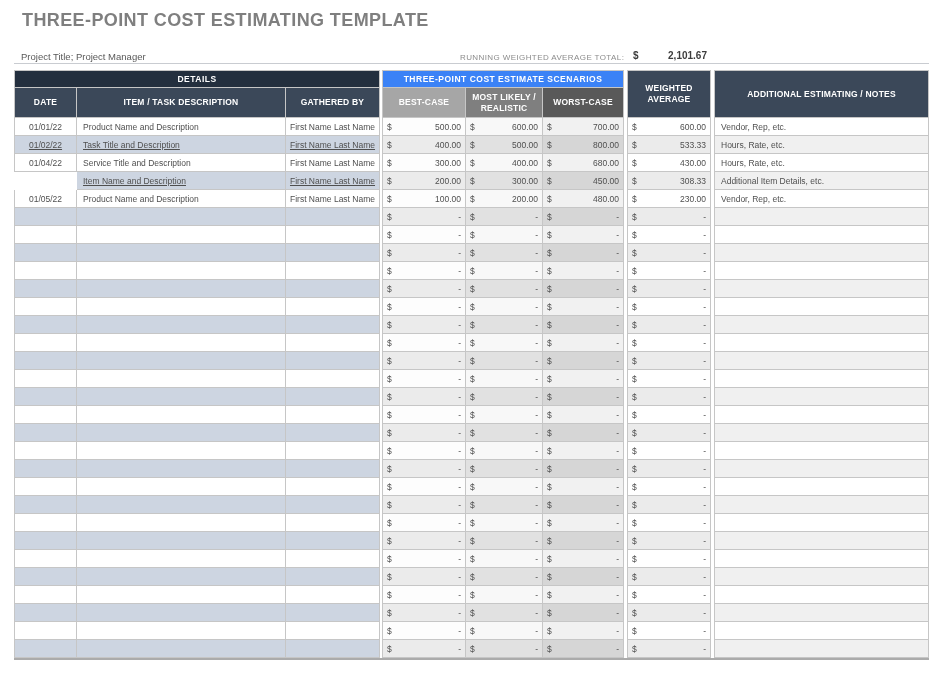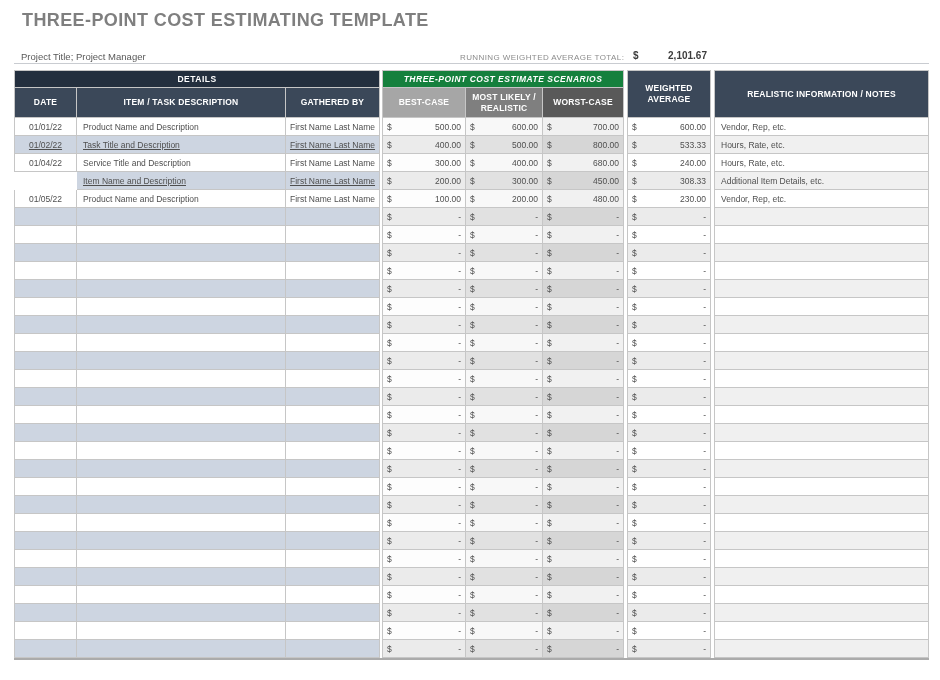--- a/index.html
+++ b/index.html
@@ -42,21 +42,21 @@
   .grid::after{
     content:"";position:absolute;left:0;right:0;bottom:-2px;height:2px;background:#ABABAB;
   }
   .band,.hcell,.cell{box-sizing:border-box;border-right:1px solid #C6C6C6;border-bottom:1px solid #C6C6C6;}
   .band{
     color:#fff;font-weight:bold;font-size:8.5px;letter-spacing:.5px;
     display:flex;align-items:center;justify-content:center;
     border-top:1px solid #C6C6C6;
   }
   .band-details{background:#232F3E;border-left:1px solid #C6C6C6;}
-  .band-scenarios{background:#15803d;border-left:1px solid #C6C6C6;font-style:italic;}
+  .band-scenarios{background:#3b82f6;border-left:1px solid #C6C6C6;}
   .hcell{
     color:#fff;font-weight:bold;font-size:8.5px;letter-spacing:.2px;
     display:flex;align-items:center;justify-content:center;
     text-align:center;line-height:1.25;padding:0 4px;
   }
   .h-navy{background:#3B4859;}
   .h-span{border-top:1px solid #C6C6C6;border-left:1px solid #C6C6C6;}
   .h-best{background:#A6A6A6;border-left:1px solid #C6C6C6;}
   .h-likely{background:#7F7F7F;}
   .h-worst{background:#595959;}
@@ -92,21 +92,21 @@
   <span class="project-line">Project Title; Project Manager</span>
   <span class="total-label">RUNNING WEIGHTED AVERAGE TOTAL:</span>
   <span class="total-currency">$</span>
   <span class="total-value">2,101.67</span>
   <div class="divider"></div>
 
   <div class="grid" id="grid">
     <div class="band band-details" style="grid-column:1/4;grid-row:1;">DETAILS</div>
     <div class="band band-scenarios" style="grid-column:5/8;grid-row:1;">THREE-POINT COST ESTIMATE SCENARIOS</div>
     <div class="hcell h-navy h-span" style="grid-column:9;grid-row:1/3;">WEIGHTED AVERAGE</div>
-    <div class="hcell h-navy h-span" style="grid-column:11;grid-row:1/3;">REALISTIC INFORMATION / NOTES</div>
+    <div class="hcell h-navy h-span" style="grid-column:11;grid-row:1/3;">ADDITIONAL ESTIMATING / NOTES</div>
     <div class="hcell h-navy h-date" style="grid-column:1;grid-row:2;">DATE</div>
     <div class="hcell h-navy" style="grid-column:3;grid-row:2;">GATHERED BY</div>
     <div class="hcell h-navy" style="grid-column:2;grid-row:2;">ITEM / TASK DESCRIPTION</div>
     <div class="hcell h-best" style="grid-column:5;grid-row:2;">BEST-CASE</div>
     <div class="hcell h-likely" style="grid-column:6;grid-row:2;">MOST LIKELY / REALISTIC</div>
     <div class="hcell h-worst" style="grid-column:7;grid-row:2;">WORST-CASE</div>
 
   <div class="cell c-date txt-c even" style="grid-area: 3 / 1;">01/01/22</div>
       <div class="cell c-item txt-l even" style="grid-area: 3 / 2;">Product Name and Description</div>
       <div class="cell c-gath txt-c even" style="grid-area: 3 / 3;">First Name Last Name</div>
@@ -157,21 +157,21 @@
       <div class="cell c-likely money even" style="grid-area: 5 / 6;">
         <span class="cur">$</span>
         <span class="val">400.00</span>
       </div>
       <div class="cell c-worst money even" style="grid-area: 5 / 7;">
         <span class="cur">$</span>
         <span class="val">680.00</span>
       </div>
       <div class="cell c-weight money even" style="grid-area: 5 / 9;">
         <span class="cur">$</span>
-        <span class="val">240.00</span>
+        <span class="val">430.00</span>
       </div>
       <div class="cell c-notes txt-l even" style="grid-area: 5 / 11;">Hours, Rate, etc.</div>
       <div class="cell c-date txt-c odd" style="grid-area: 6 / 1; margin-top: 40px;">01/04/22</div>
       <div class="cell c-item txt-l odd" style="grid-area: 6 / 2;">Item Name and Description</div>
       <div class="cell c-gath txt-c odd" style="grid-area: 6 / 3;">First Name Last Name</div>
       <div class="cell c-best money odd" style="grid-area: 6 / 5;">
         <span class="cur">$</span>
         <span class="val">200.00</span>
       </div>
       <div class="cell c-likely money odd" style="grid-area: 6 / 6;">

